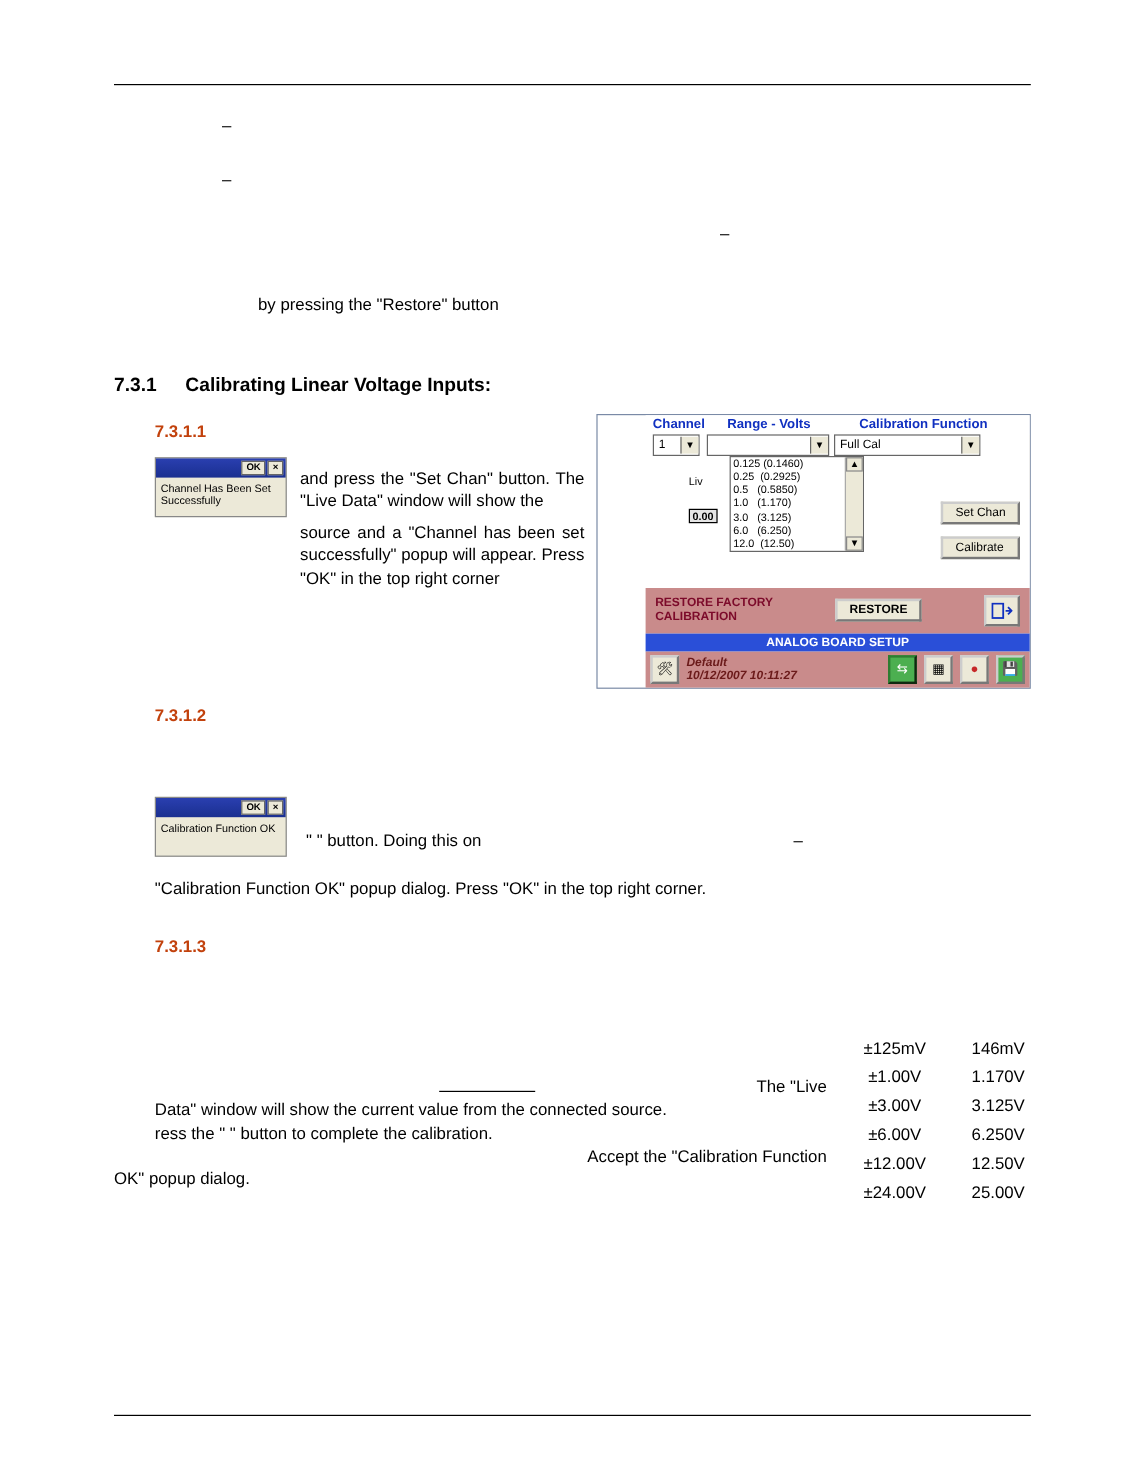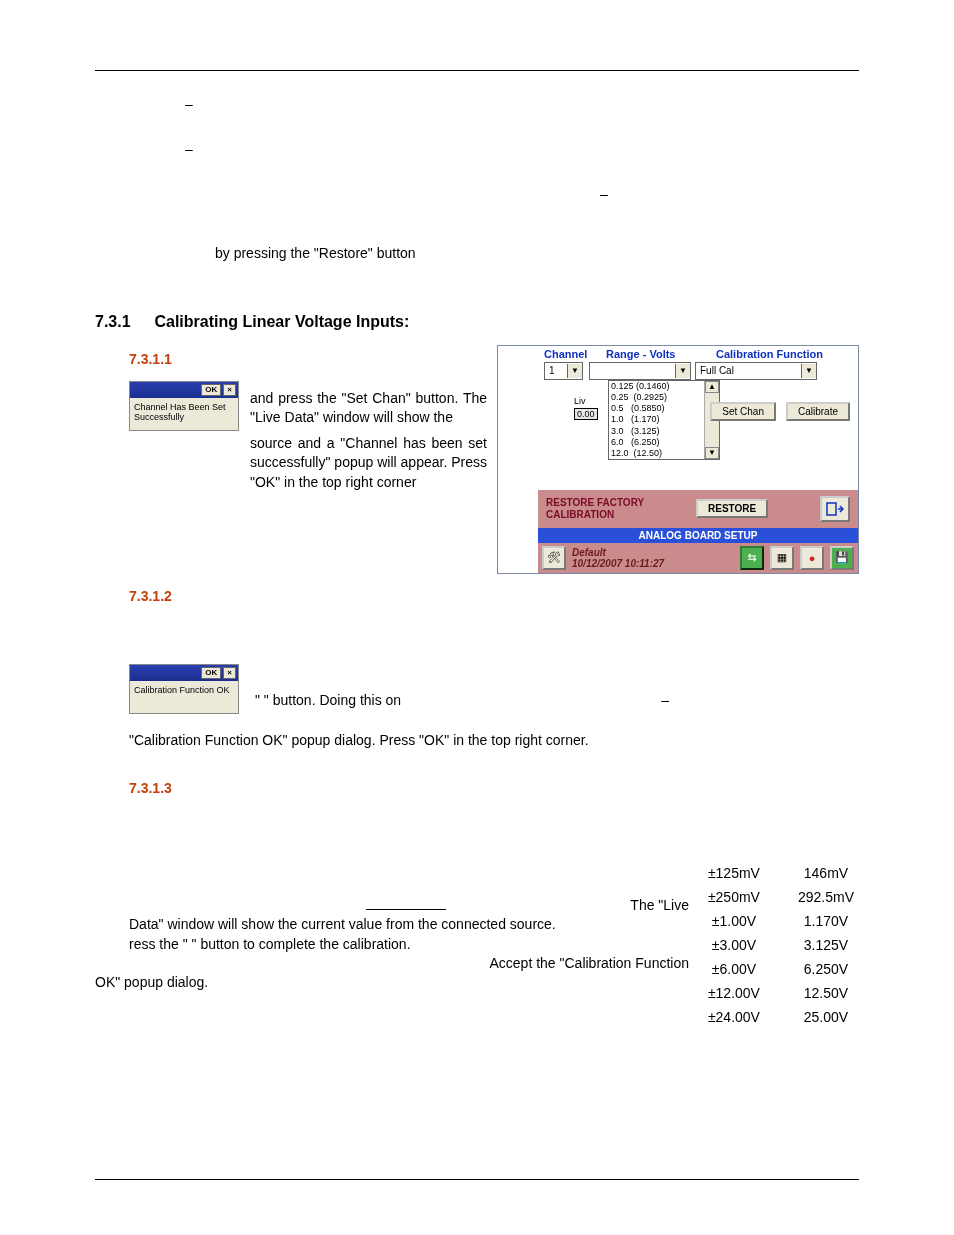--- a/index.html
+++ b/index.html
@@ -167,39 +167,40 @@
   .range-listbox .sbar div { border: 1px solid #888; width: 12px; text-align: center; background:#ece9d8; }
   .range-item { padding: 0 2px; white-space: pre; }
   .livebox {
     position: absolute;
     left: 36px;
     top: 50px;
     font-size: 9px;
   }
   .livebox .liveval {
     border: 1px solid #000;
-    font-weight: normal;
+    font-weight: bold;
     padding: 0 2px;
-    margin-top: 2px;
+    margin-top: 18px;
     display: inline-block;
     background: #e5e5e5;
   }
   .btn3d {
     border: 2px outset #ccc;
     background: #ece9d8;
     padding: 2px 10px;
     font-size: 10px;
     display: inline-block;
   }
   .cs-btns {
     position: absolute;
     right: 8px;
-    top: 56px;
+    top: 72px;
     display: flex;
     gap: 10px;
+    flex-direction: column;
   }
   .cs-restore {
     background: #c98b8b;
     display: flex;
     align-items: center;
     padding: 6px 8px;
     justify-content: space-between;
   }
   .cs-restore-label {
     color: #7c0a2a;
@@ -449,24 +450,20 @@
   </div>
   <div style="margin-left:0px;">OK" popup dialog.</div>
 
   <table class="vtable">
     <tbody>
     <tr>
           <td>±125mV</td>
           <td>146mV</td>
         </tr>
     <tr>
-          <td>±250mV</td>
-          <td>292.5mV</td>
-        </tr>
-    <tr>
           <td>±1.00V</td>
           <td>1.170V</td>
         </tr>
     <tr>
           <td>±3.00V</td>
           <td>3.125V</td>
         </tr>
     <tr>
           <td>±6.00V</td>
           <td>6.250V</td>

